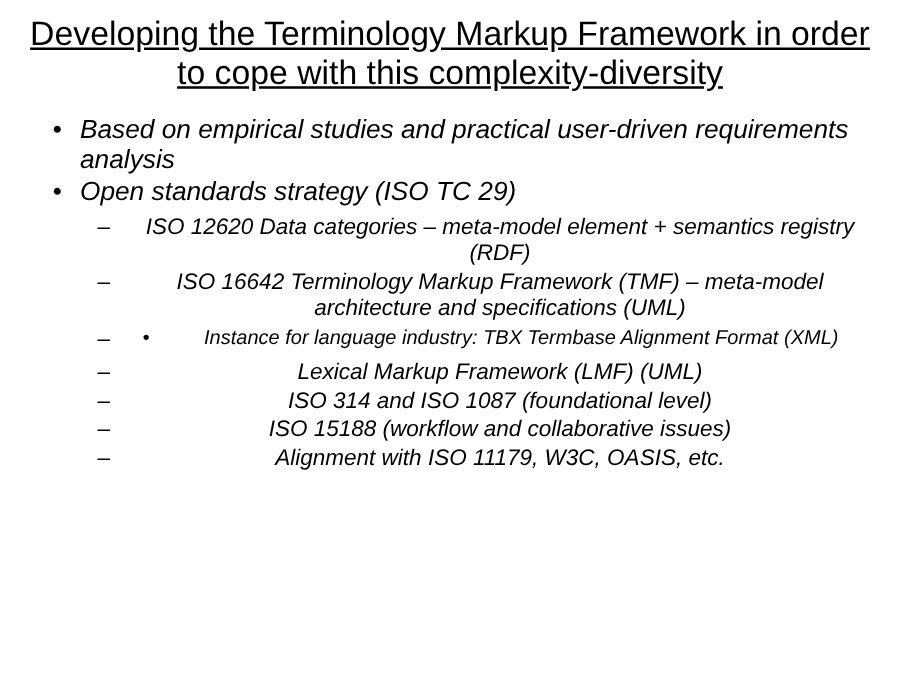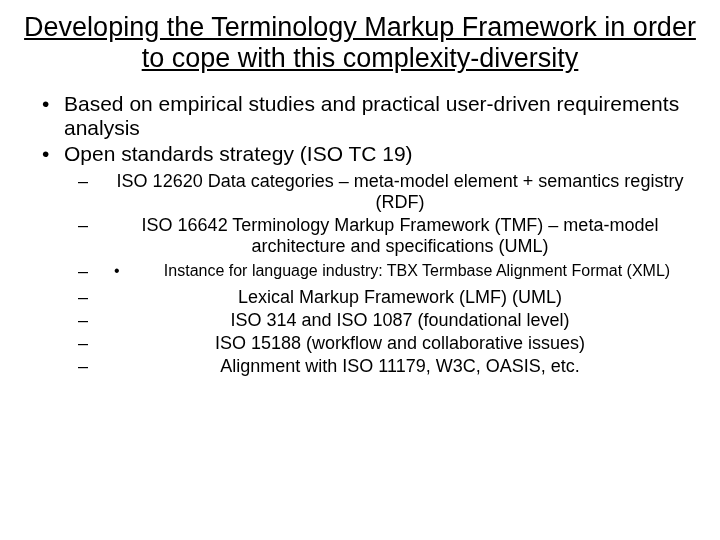--- a/index.html
+++ b/index.html
@@ -29,20 +29,21 @@
   ul.lvl1 {
     margin: 0;
     padding: 0 0 0 44px;
     list-style: none;
   }
   ul.lvl1 > li {
     position: relative;
     font-size: 21px;
     line-height: 1.15;
     margin: 0 0 2px 0;
+    font-style: italic;
   }
   ul.lvl1 > li::before {
     content: "•";
     position: absolute;
     left: -22px;
     top: 0;
   }
   ul.lvl2 {
     margin: 4px 0 0 0;
     padding: 0 0 0 36px;
@@ -82,21 +83,21 @@
 </head>
 <body>
 
 <div class="slide">
 
   <h1 class="title">Developing the Terminology Markup Framework in order to cope with this complexity-diversity</h1>
 
   <ul class="lvl1">
     <li>Based on empirical studies and practical user-driven requirements analysis</li>
     <li>
-      <span>Open standards strategy (ISO TC 19)</span>
+      <span>Open standards strategy (ISO TC 29)</span>
       <ul class="lvl2">
         <li>ISO 12620 Data categories – meta-model element + semantics registry (RDF)</li>
         <li>ISO 16642 Terminology Markup Framework (TMF) – meta-model architecture and specifications (UML)</li>
         <li>
           <ul class="lvl3">
             <li>Instance for language industry: TBX Termbase Alignment Format (XML)</li>
           </ul>
         </li>
         <li>Lexical Markup Framework (LMF) (UML)</li>
         <li>ISO 314 and ISO 1087 (foundational level)</li>

